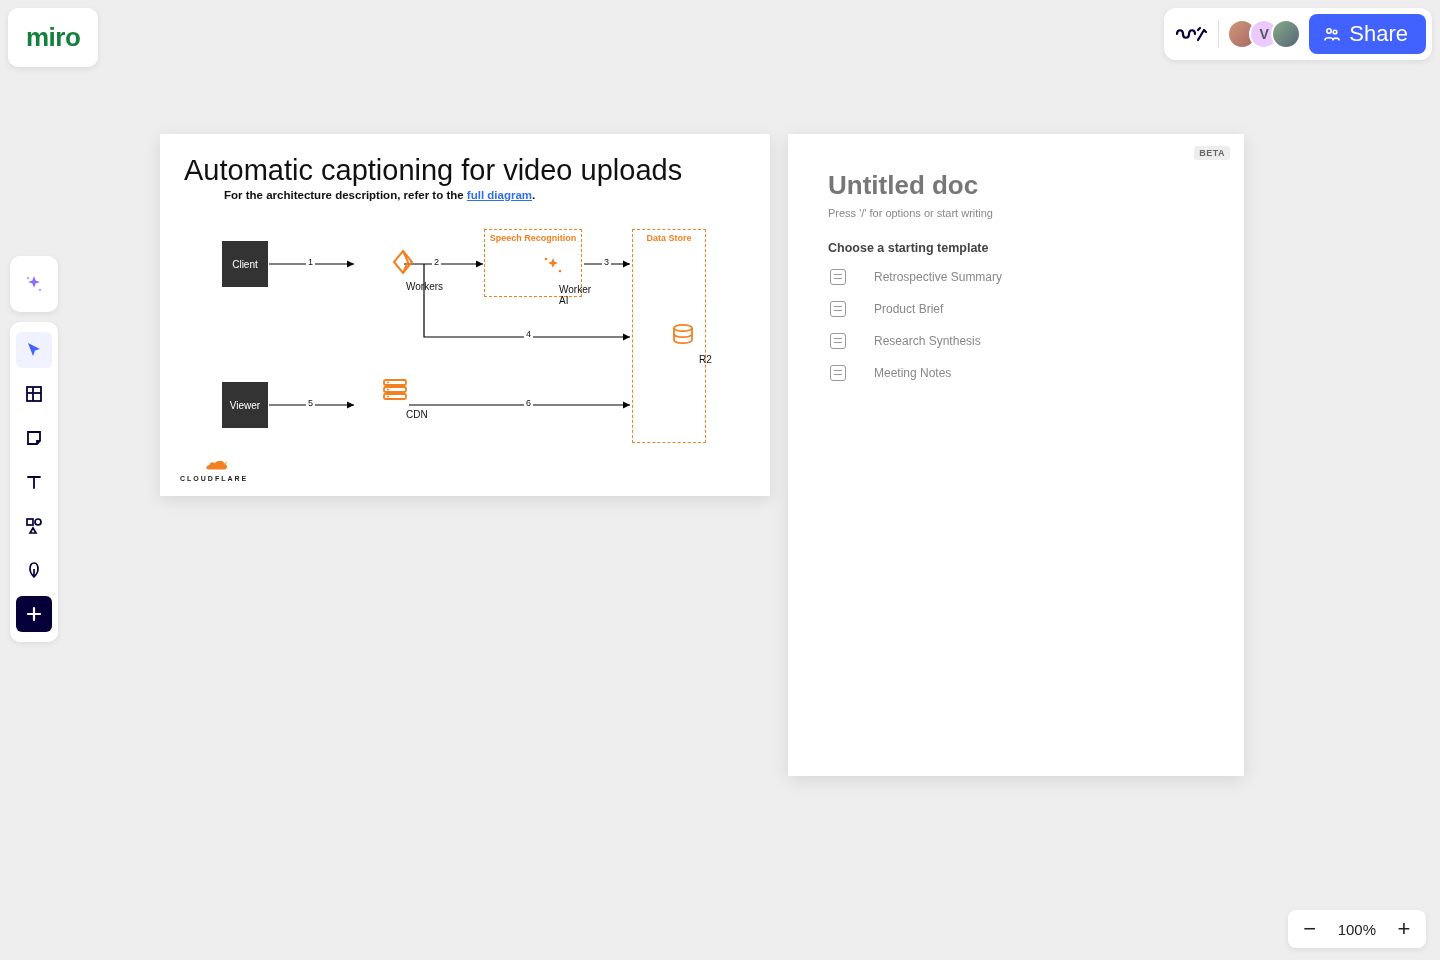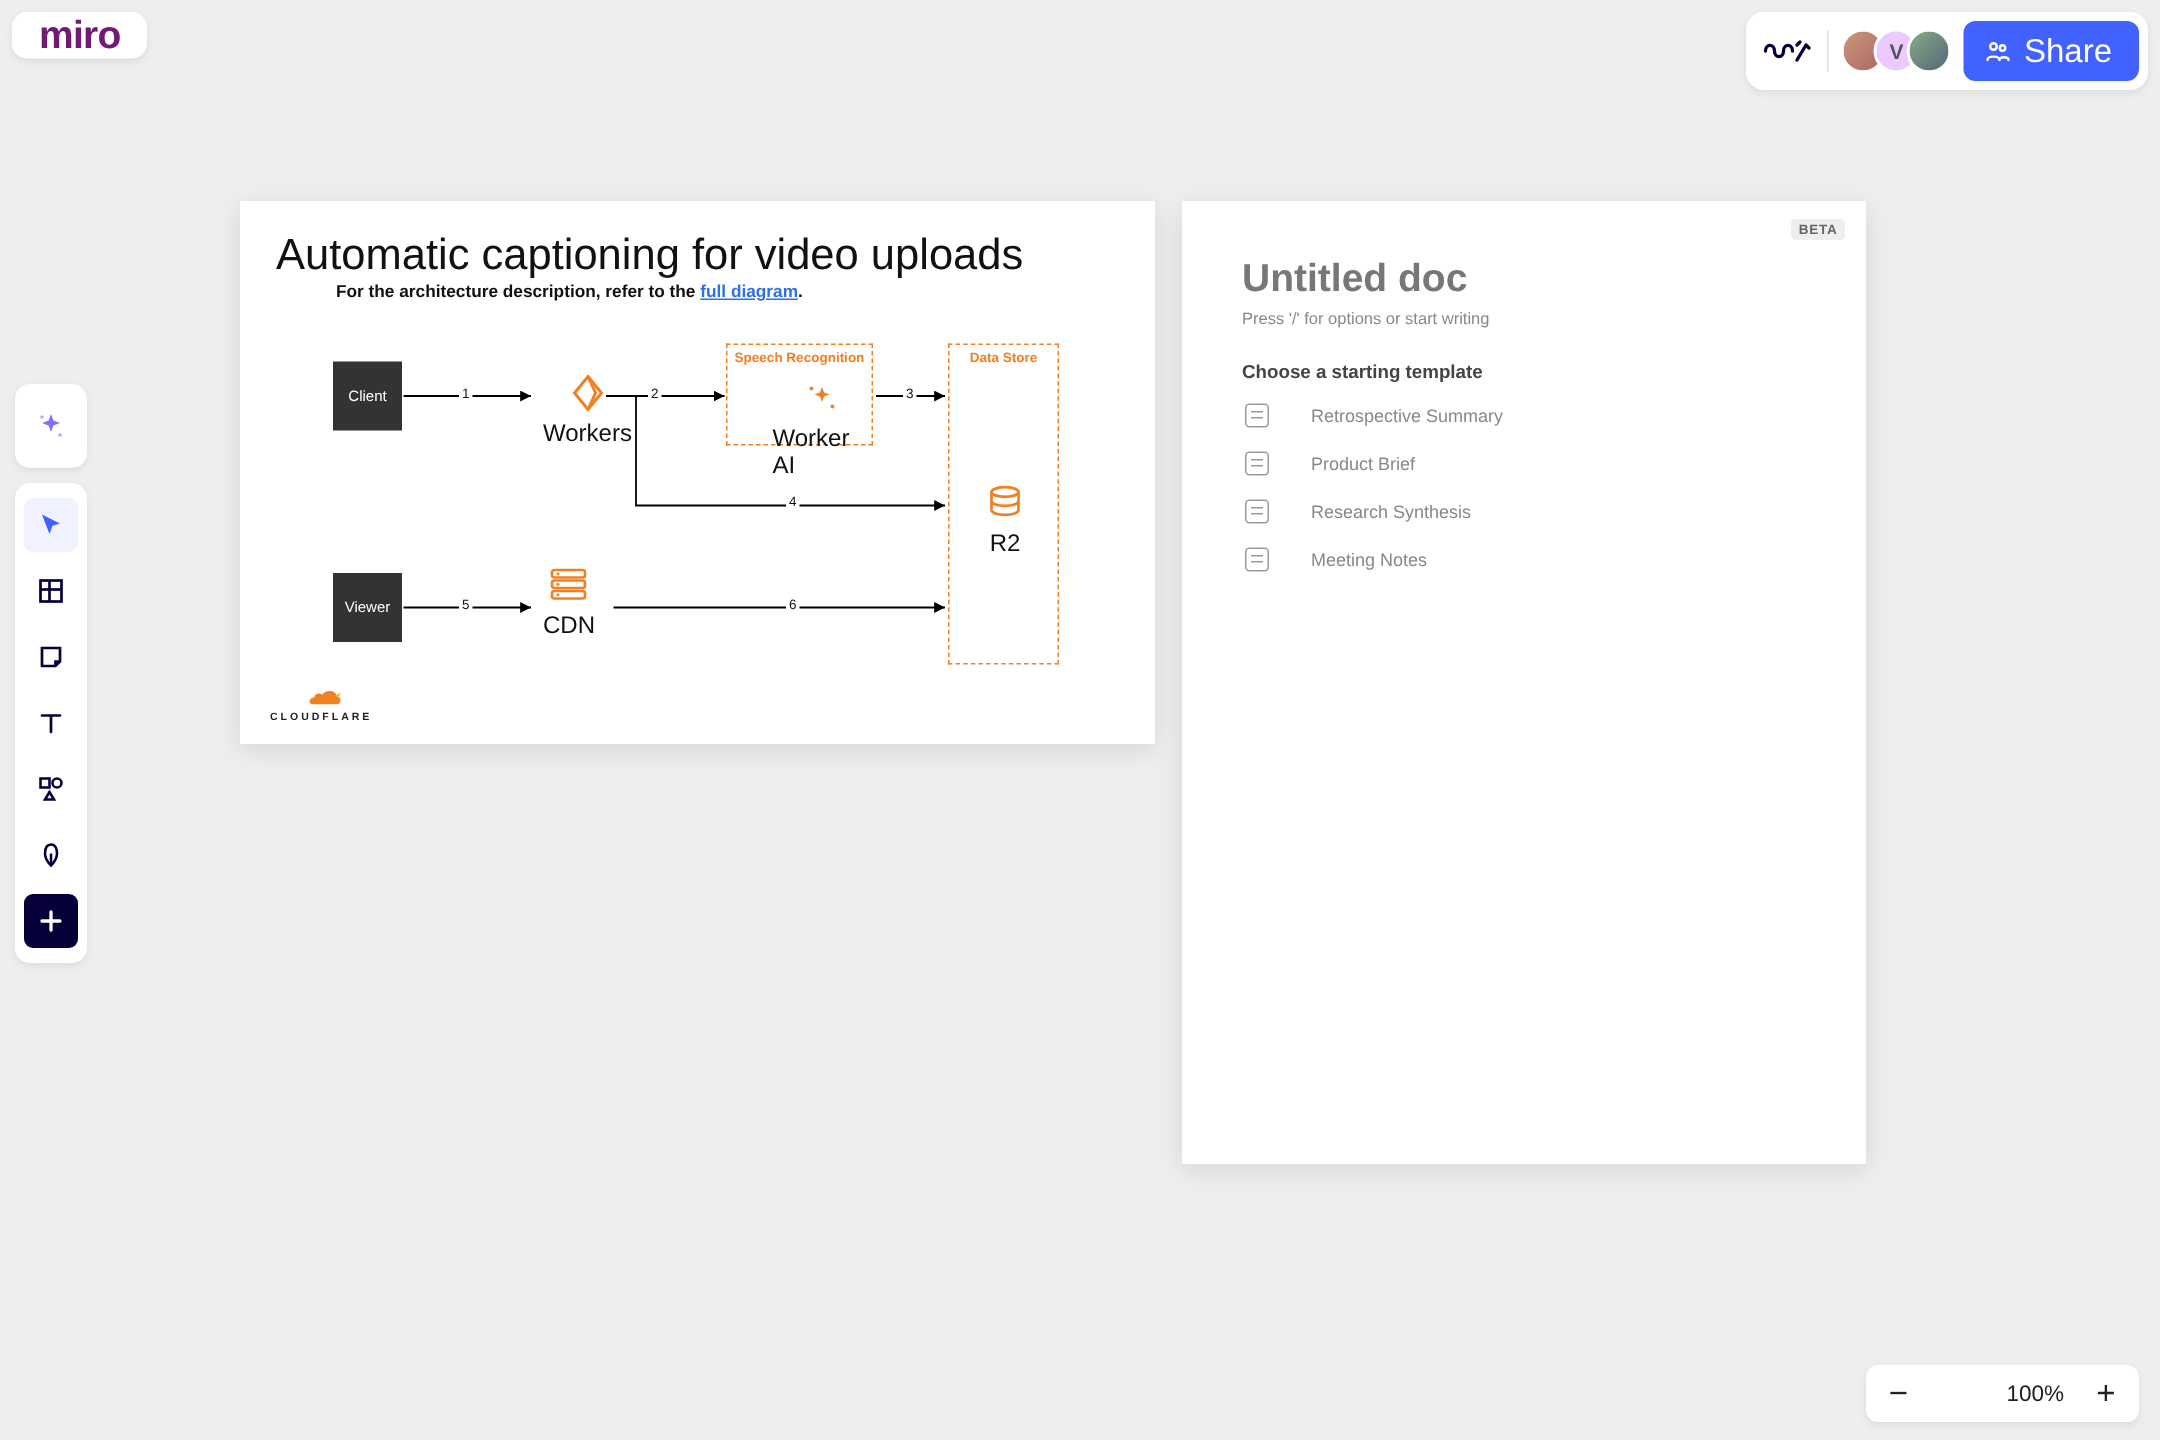--- a/index.html
+++ b/index.html
@@ -11,26 +11,26 @@
     position: relative;
     overflow: hidden;
   }
 
   
   .logo-box {
     position: absolute;
     top: 8px; left: 8px;
     background: #fff;
     border-radius: 10px;
-    padding: 0 18px;
+    padding: 14px 18px;
     box-shadow: 0 2px 6px rgba(0,0,0,0.08);
     font-weight: 800;
     font-size: 26px;
     letter-spacing: -0.5px;
-    color: #701a75;
+    color: #15803d;
   }
 
   
   .topright {
     position: absolute;
     top: 8px; right: 8px;
     background: #fff;
     border-radius: 12px;
     box-shadow: 0 2px 6px rgba(0,0,0,0.08);
     display: flex;
@@ -129,21 +129,21 @@
   .dnode .box {
     background:#333; color:#fff;
     width:46px; height:46px;
     display:flex; align-items:center; justify-content:center;
     font-size:10px;
   }
   .dnode .orange-icon {
     width:30px; height:30px;
     display:flex; align-items:center; justify-content:center;
   }
-  .dnode .label { margin-top:4px; font-size:16px; }
+  .dnode .label { margin-top:4px; font-size:10px;margin-left:44px; }
 
   .dashbox {
     position:absolute;
     border:1.5px dashed #f38020;
   }
   .dashbox .dashlabel {
     position:absolute; top:3px; left:0; right:0;
     text-align:center;
     font-size:9px; font-weight:700; color:#f38020;
   }
@@ -216,21 +216,21 @@
     border-radius:8px;
     box-shadow:0 2px 6px rgba(0,0,0,0.08);
     display:flex; align-items:center;
     padding:6px 10px; gap:16px;
   }
   .zoom button {
     background:none; border:none;
     font-size:22px; font-weight:500; color:#222;
     width:24px; cursor:pointer;
   }
-  .zoom .zval { font-size:15px; color:#222;margin-left:44px; }
+  .zoom .zval { font-size:15px; color:#222; }
 </style>
 </head>
 <body>
 
 <div class="logo-box">
   <span>miro</span>
 </div>
 
 <div class="topright">
   <div class="activity">

